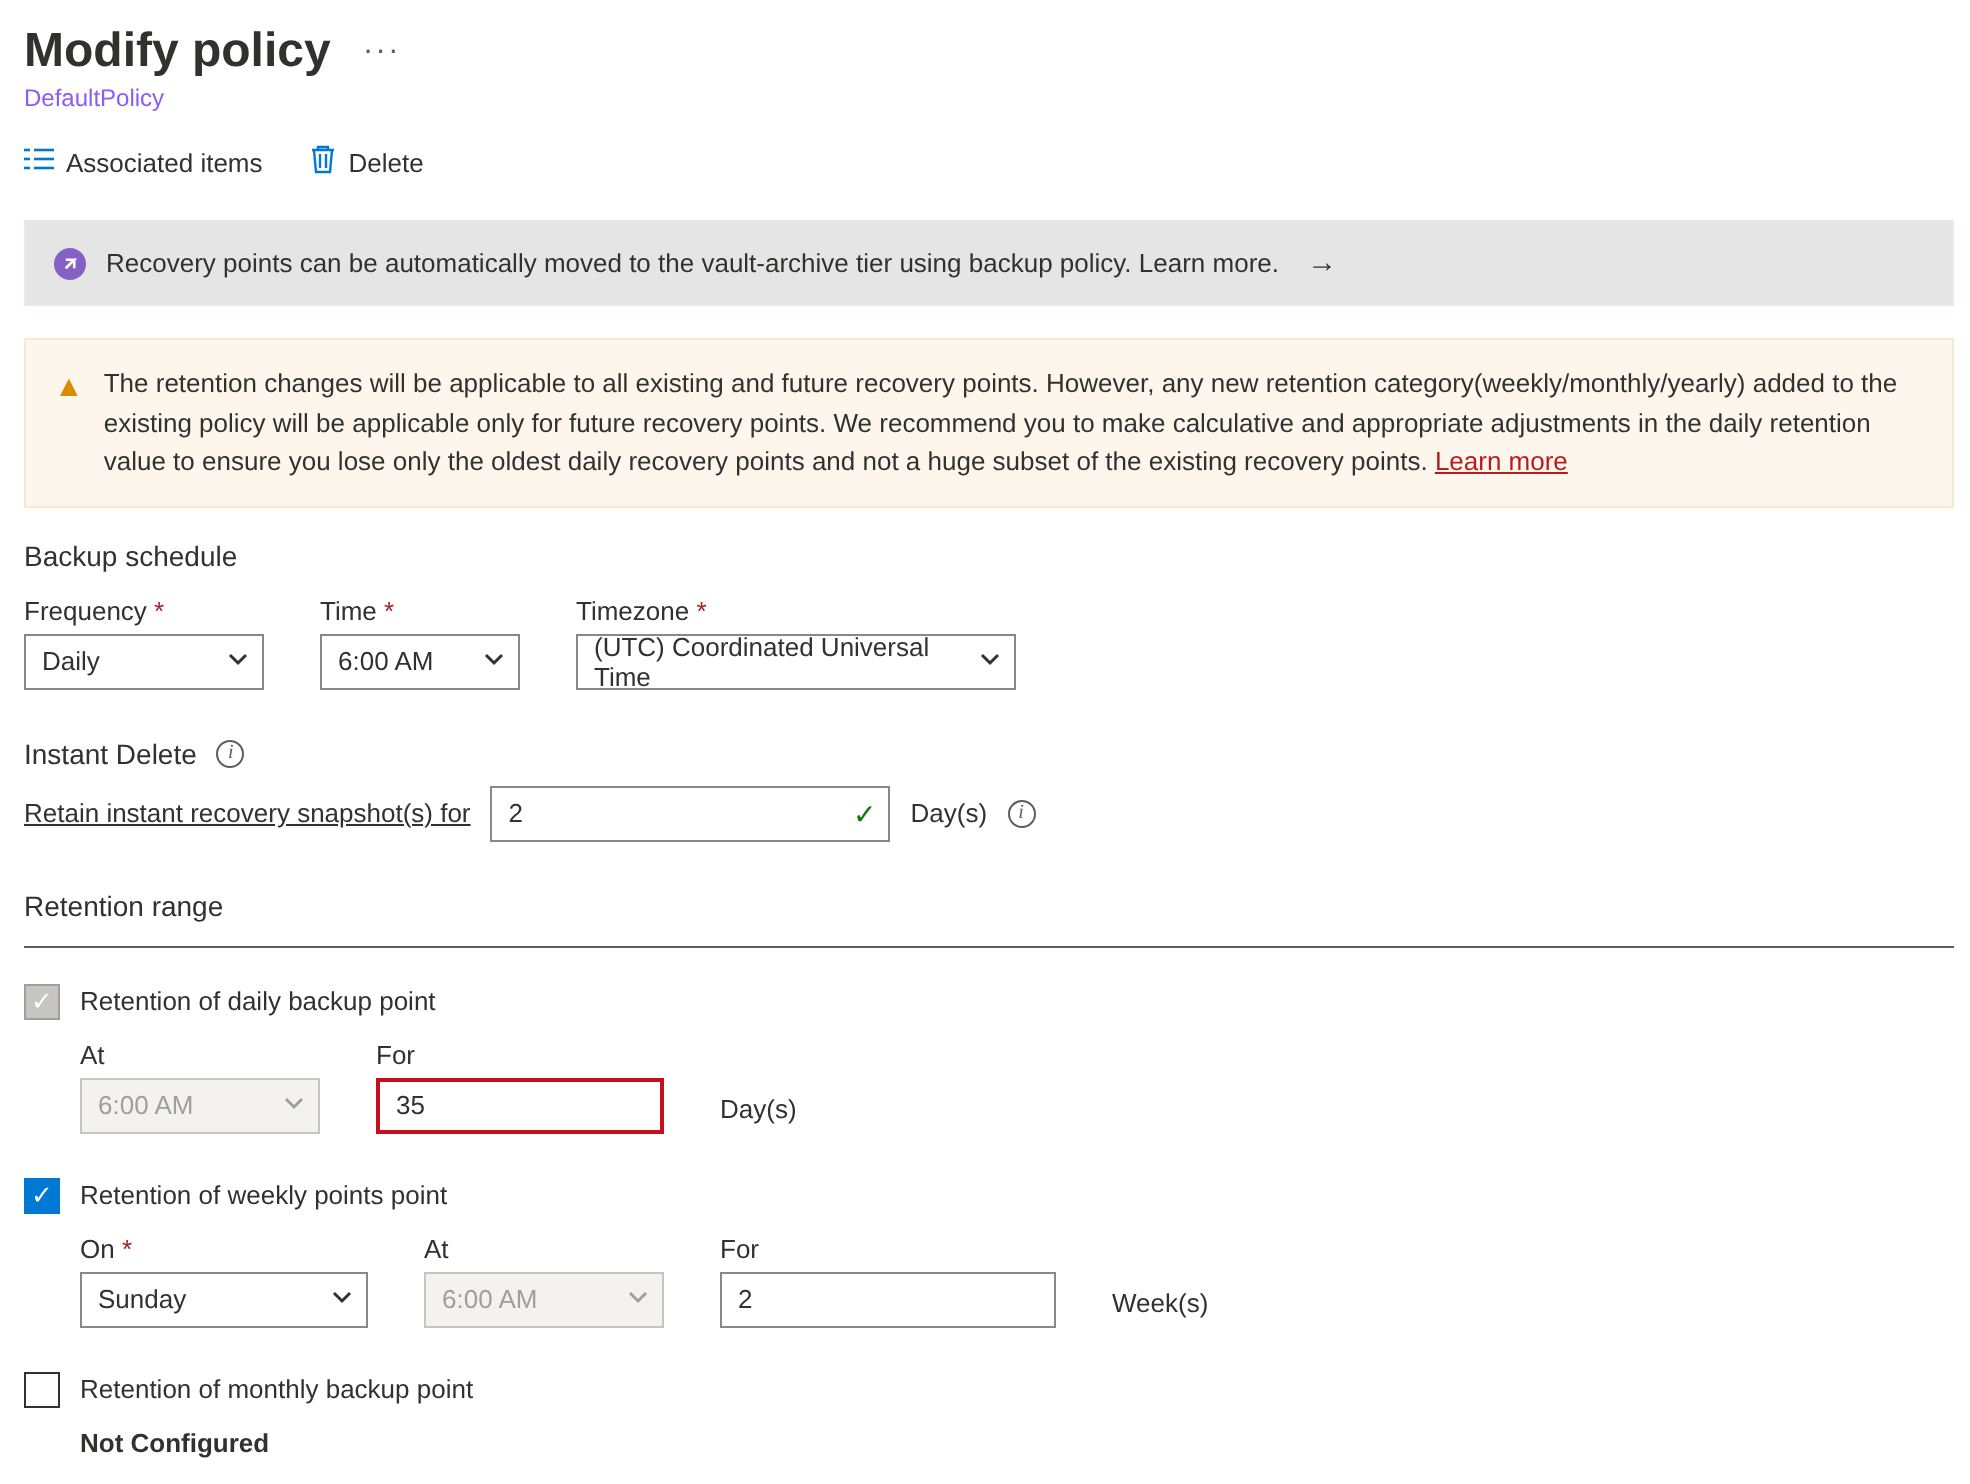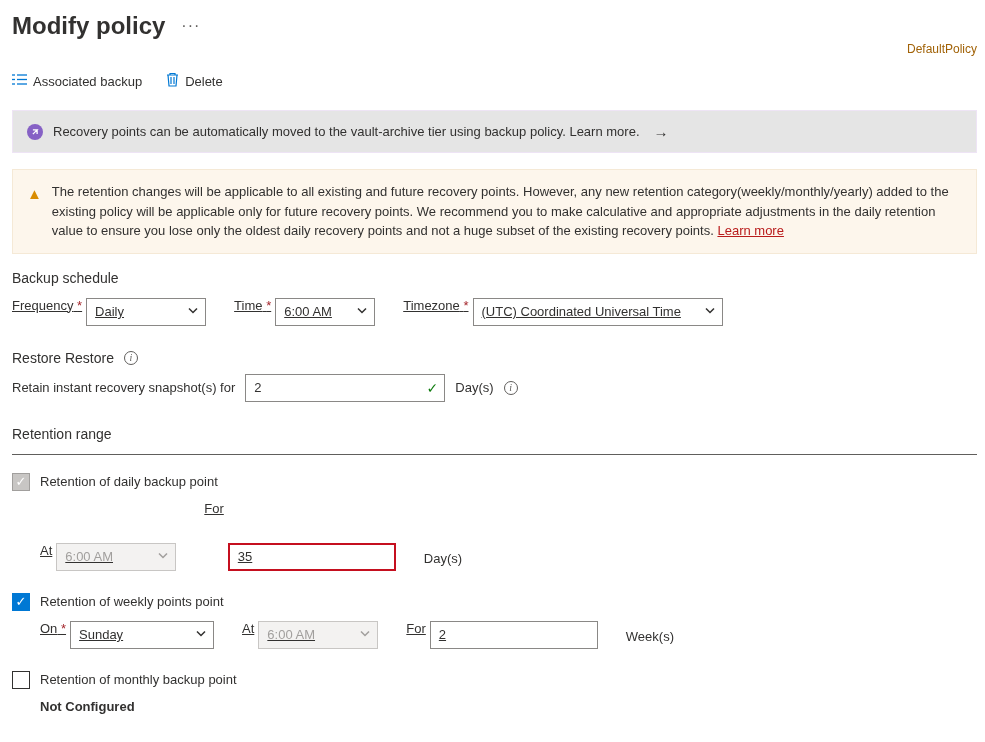--- a/index.html
+++ b/index.html
@@ -1,57 +1,57 @@
 <!DOCTYPE html>
 <html><head>
 <meta charset="utf-8">
 <style>
 * { box-sizing: border-box; margin: 0; padding: 0; }
 body { font-family: "Segoe UI", -apple-system, sans-serif; font-size: 13px; color: #323130; padding: 12px 8px 8px 12px; width: 985px; background: #fff; }
-.page-header { margin-bottom: 12px; text-align: right; }
+.page-header { margin-bottom: 12px; }
 .title-row { display: flex; align-items: center; gap: 12px; }
 .page-title { font-size: 24px; font-weight: 600; }
 .more-dots { font-size: 16px; color: #605e5c; letter-spacing: 1px; cursor: pointer; padding: 0 4px; }
-.subtitle { font-size: 12px; color: #a16207; margin-top: 2px; }
+.subtitle { font-size: 12px; color: #8b5cf6; margin-top: 2px; }
 .toolbar { display: flex; gap: 24px; margin-bottom: 16px; padding: 4px 0; }
 .toolbar-btn { display: flex; align-items: center; gap: 6px; cursor: pointer; font-size: 13px; color: #323130; }
 .toolbar-btn .icon { color: #0078d4; }
 .banner { display: flex; align-items: center; gap: 10px; padding: 12px 14px; margin-bottom: 16px; font-size: 13px; }
 .banner-purple { background: #e5e5e5; border: 1px solid #eee4f5; }
 .banner-purple .dot-icon { width: 16px; height: 16px; border-radius: 50%; background: #8661c5; display: flex; align-items: center; justify-content: center; color: #fff; font-size: 10px; flex-shrink:0; }
 .banner-purple .arrow { font-size: 15px; color: #323130; margin-left: 4px; cursor:pointer; }
 .banner-warning { background: #fdf6ec; border: 1px solid #f5e9d6; align-items: flex-start; line-height: 1.5; }
 .banner-warning .warn-icon { color: #d98c00; font-size: 15px; flex-shrink:0; margin-top:1px; }
 .banner-warning .link { color: #b91c1c; text-decoration: underline; cursor:pointer; }
 .section-title { font-size: 14px; font-weight: 400; margin-bottom: 12px; }
 .section { margin-bottom: 24px; }
 .section-divider { border: none; border-bottom: 1px solid #605e5c; margin-top: 4px; margin-bottom: 18px; }
 .row { display: flex; gap: 28px; align-items: flex-end; }
-.field { display: flex; flex-direction: row; gap: 4px; text-decoration: underline; }
+.field { display: flex; flex-direction: column; gap: 4px; }
 .field-label { font-size: 13px; color: #323130; }
 .req { color: #a4262c; }
 .select, .textbox { border: 1px solid #8a8886; background: #fff; height: 28px; padding: 0 26px 0 8px; font-size: 13px; font-family: inherit; position: relative; display: flex; align-items: center; cursor: pointer; }
 .select.disabled, .textbox.disabled { background: #f3f2f1; color: #a19f9d; border-color: #c8c6c4; cursor: default; }
 .select .chev { position: absolute; right: 6px; top: 50%; transform: translateY(-50%); pointer-events: none; }
 .textbox { cursor: text; padding-right: 8px; }
 .textbox-valid { padding-right: 26px; }
 .textbox-valid .checkmark { position: absolute; right: 6px; top: 50%; transform: translateY(-50%); color: #107c10; font-size: 14px; }
 .highlight-red { border: 2.5px solid #c50f1f !important; }
 .w-freq { width: 120px; }
 .w-time { width: 100px; }
-.w-tz { width: 250px; }
+.w-tz { width: 220px; }
 .w-snap { width: 200px; }
 .w-day { width: 144px; }
 .w-daytime { width: 120px; }
-.w-for { width: 168px; margin-top: 42px; }
+.w-for { width: 144px; }
 .w-for-week { width: 168px; }
 .info-icon { display: inline-flex; width: 14px; height: 14px; border: 1px solid #605e5c; border-radius: 50%; align-items: center; justify-content: center; font-size: 10px; color: #605e5c; font-style: italic; font-family: Georgia, serif; cursor: default; }
 .inline-label { font-size: 13px; color: #323130; padding-bottom: 5px; }
 .inline-row { display: flex; align-items: center; gap: 10px; margin-bottom: 4px; }
-.retain-label { font-size: 13px; }
+.retain-label { font-size: 13px; text-decoration: underline; }
 .checkbox { width: 18px; height: 18px; border: 1px solid #323130; display: inline-flex; align-items: center; justify-content: center; cursor: pointer; flex-shrink:0; }
 .checkbox.checked { background: #0078d4; border-color: #0078d4; color: #fff; }
 .checkbox.checked-grey { background: #c8c6c4; border-color: #a19f9d; color: #fff; }
 .checkbox-row { display: flex; align-items: center; gap: 10px; margin-bottom: 10px; }
 .indented { margin-left: 28px; }
 .not-configured { font-weight: 600; font-size: 13px; margin-top: 6px; }
 .retention-block { margin-bottom: 22px; }
 svg.chev-svg { width: 12px; height: 12px; }
 svg.chev-svg path { stroke: #323130; stroke-width: 1.5; fill: none; }
 .select.disabled svg.chev-svg path { stroke: #a19f9d; }
@@ -74,21 +74,21 @@
           <g stroke="#0078d4" stroke-width="1.3">
             <line x1="0" y1="2" x2="3" y2="2"></line>
             <line x1="5" y1="2" x2="15" y2="2"></line>
             <line x1="0" y1="6.5" x2="3" y2="6.5"></line>
             <line x1="5" y1="6.5" x2="15" y2="6.5"></line>
             <line x1="0" y1="11" x2="3" y2="11"></line>
             <line x1="5" y1="11" x2="15" y2="11"></line>
           </g>
         </svg>
     </span>
-    <span>Associated backup</span>
+    <span>Associated items</span>
   </div>
   <div class="toolbar-btn">
     <span class="icon">
       <svg width="13" height="15" viewBox="0 0 13 15">
           <g stroke="#0078d4" stroke-width="1.2" fill="none">
             <path d="M1 3 h11 M4 3 V1.5 h5 V3 M2 3 l1 11 h7 l1 -11 M5 5 v7 M8 5 v7"></path>
           </g>
         </svg>
     </span>
     <span>Delete</span>
@@ -141,21 +141,21 @@
         <span class="chev"><svg class="chev-svg" viewBox="0 0 12 12">
               <path d="M2 4 L6 8 L10 4"></path>
             </svg></span>
       </div>
     </div>
   </div>
 </div>
 
 <div class="section">
   <div class="inline-row">
-    <span class="section-title" style="margin-bottom:0">Restore Restore</span>
+    <span class="section-title" style="margin-bottom:0">Instant Delete</span>
     <span class="info-icon">i</span>
   </div>
   <div class="inline-row" style="margin-top:8px">
     <span class="retain-label">Retain instant recovery snapshot(s) for</span>
     <div class="textbox textbox-valid w-snap">
       <span>2</span>
       <span class="checkmark">✓</span>
     </div>
     <span>Day(s)</span>
     <span class="info-icon">i</span>

